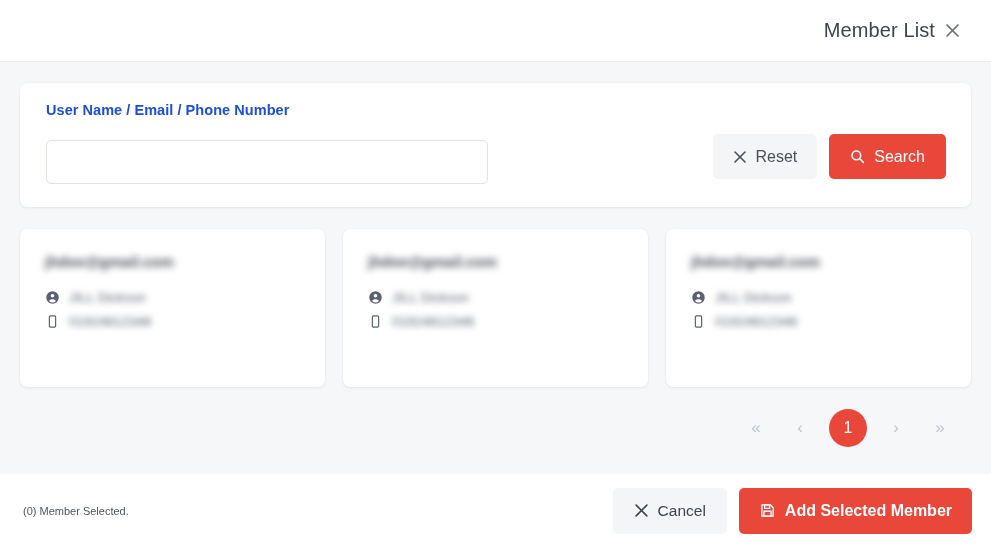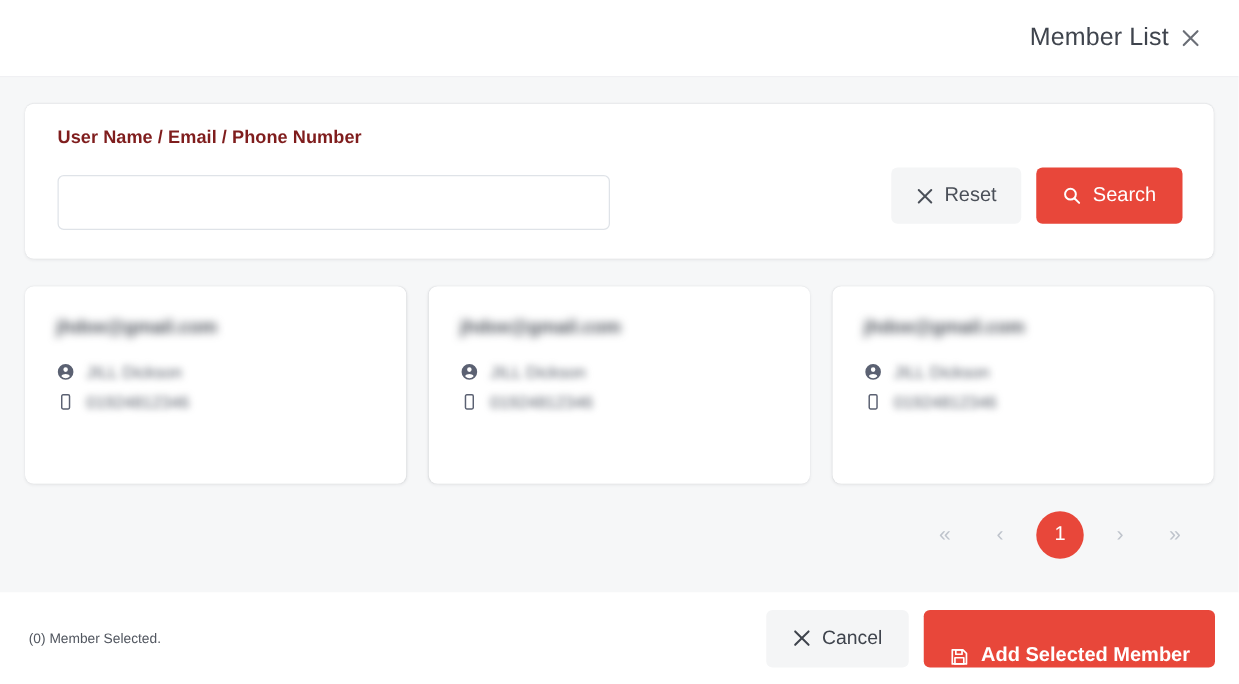--- a/index.html
+++ b/index.html
@@ -73,21 +73,21 @@
     display: flex;
     align-items: flex-start;
     justify-content: space-between;
   }
 
   .field-block { flex: 0 0 auto; }
 
   .field-label {
     font-size: 14.5px;
     font-weight: bold;
-    color: #7f1d1d;
+    color: #1d4ed8;
     display: block;
     margin-bottom: 22px;
     letter-spacing: 0.05px;
   }
 
   .text-input {
     width: 442px;
     height: 44px;
     border: 1px solid #dfe3e8;
     border-radius: 5px;
@@ -250,21 +250,20 @@
     font-size: 15.5px;
   }
 
   .btn-lg-primary {
     background: #e8473a;
     color: #ffffff;
     height: 46px;
     padding: 0 20px;
     font-size: 16px;
     font-weight: bold;
-    align-items: flex-end;
   }
 </style>
 </head>
 <body>
 
 <div class="modal">
 
   <div class="modal-header">
     <div class="modal-title">Member List</div>
     <div class="close-btn">

